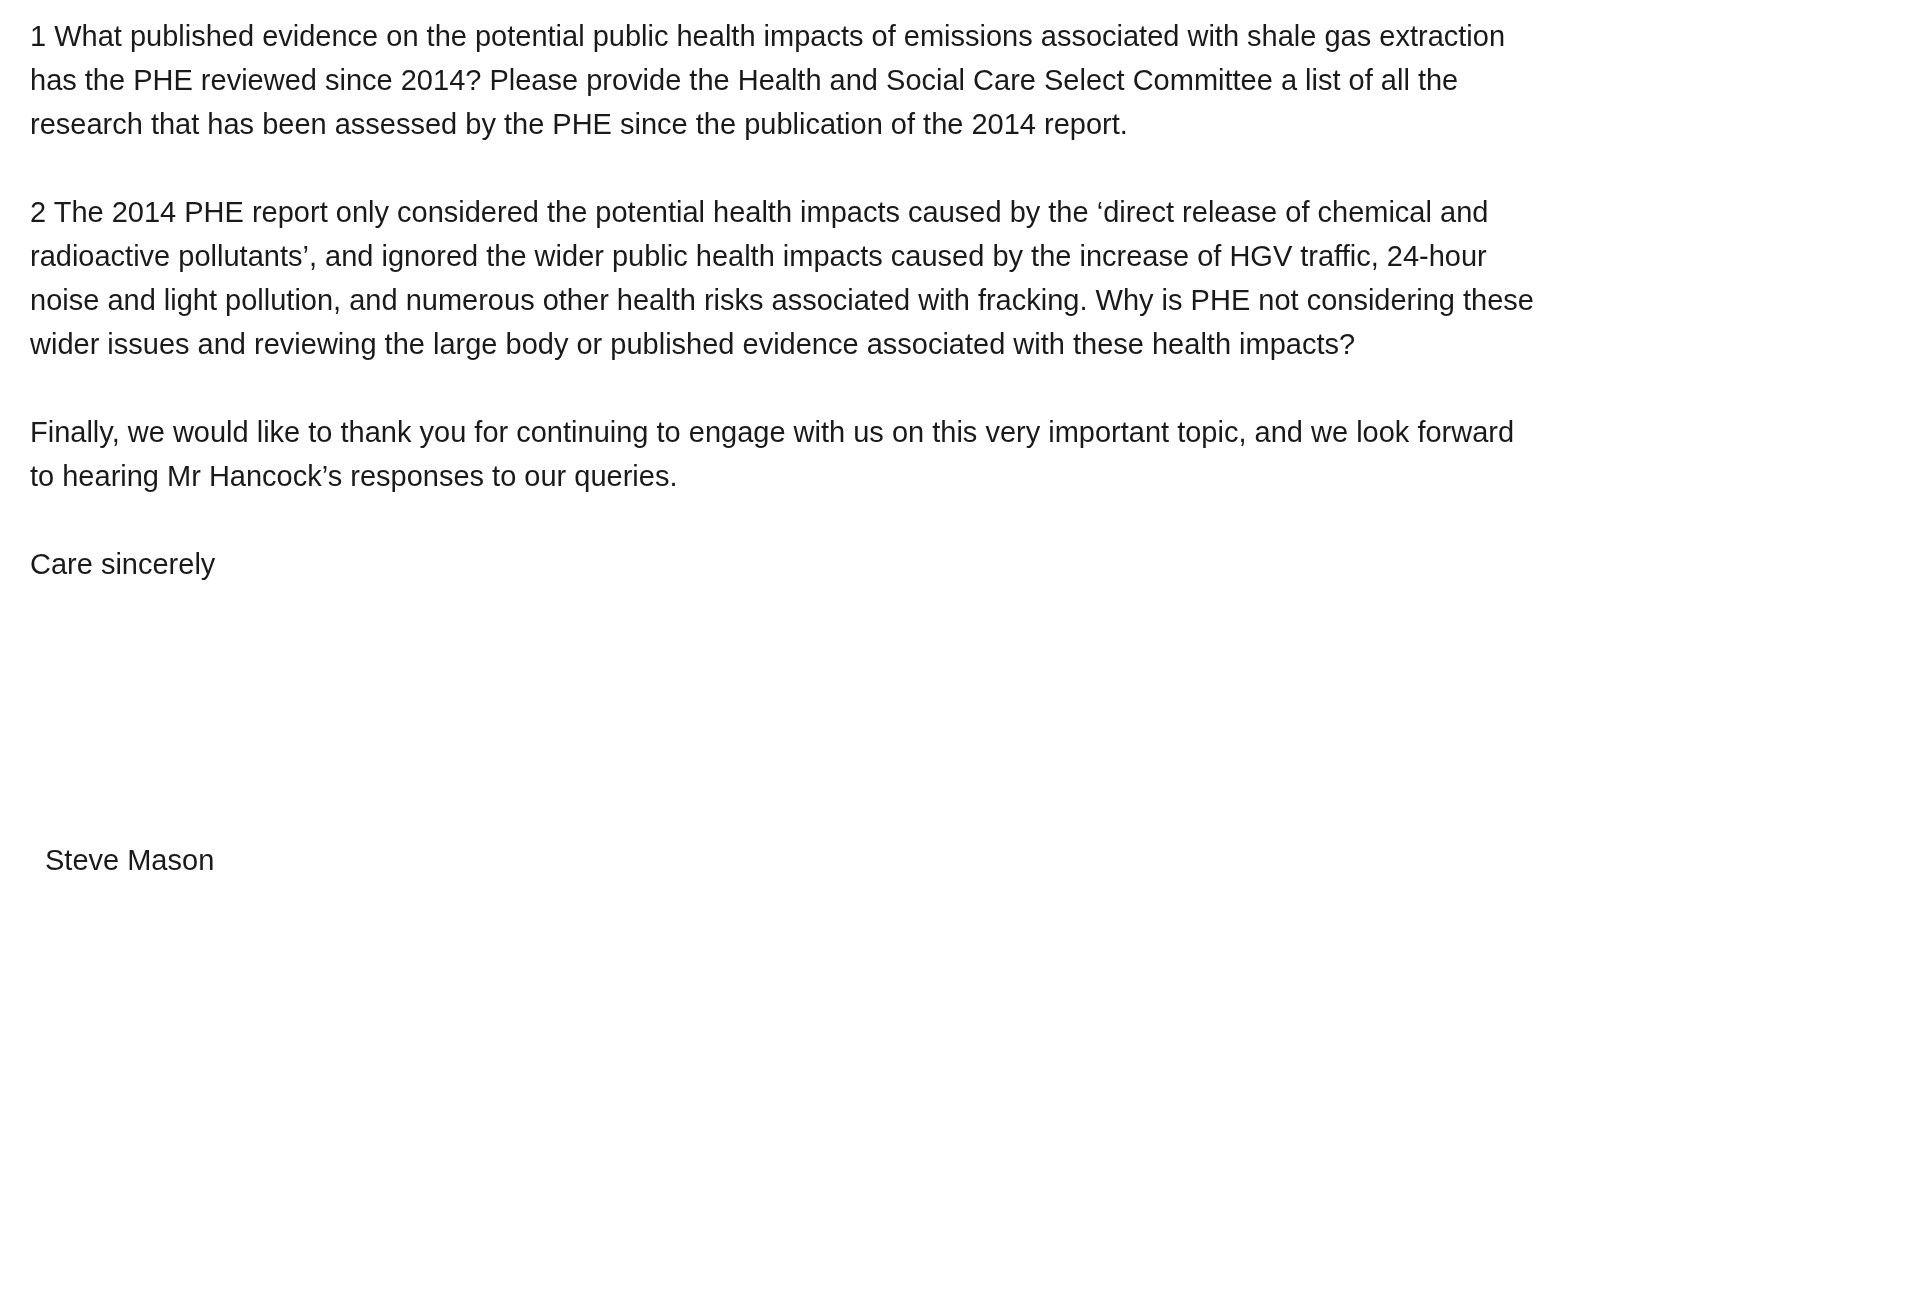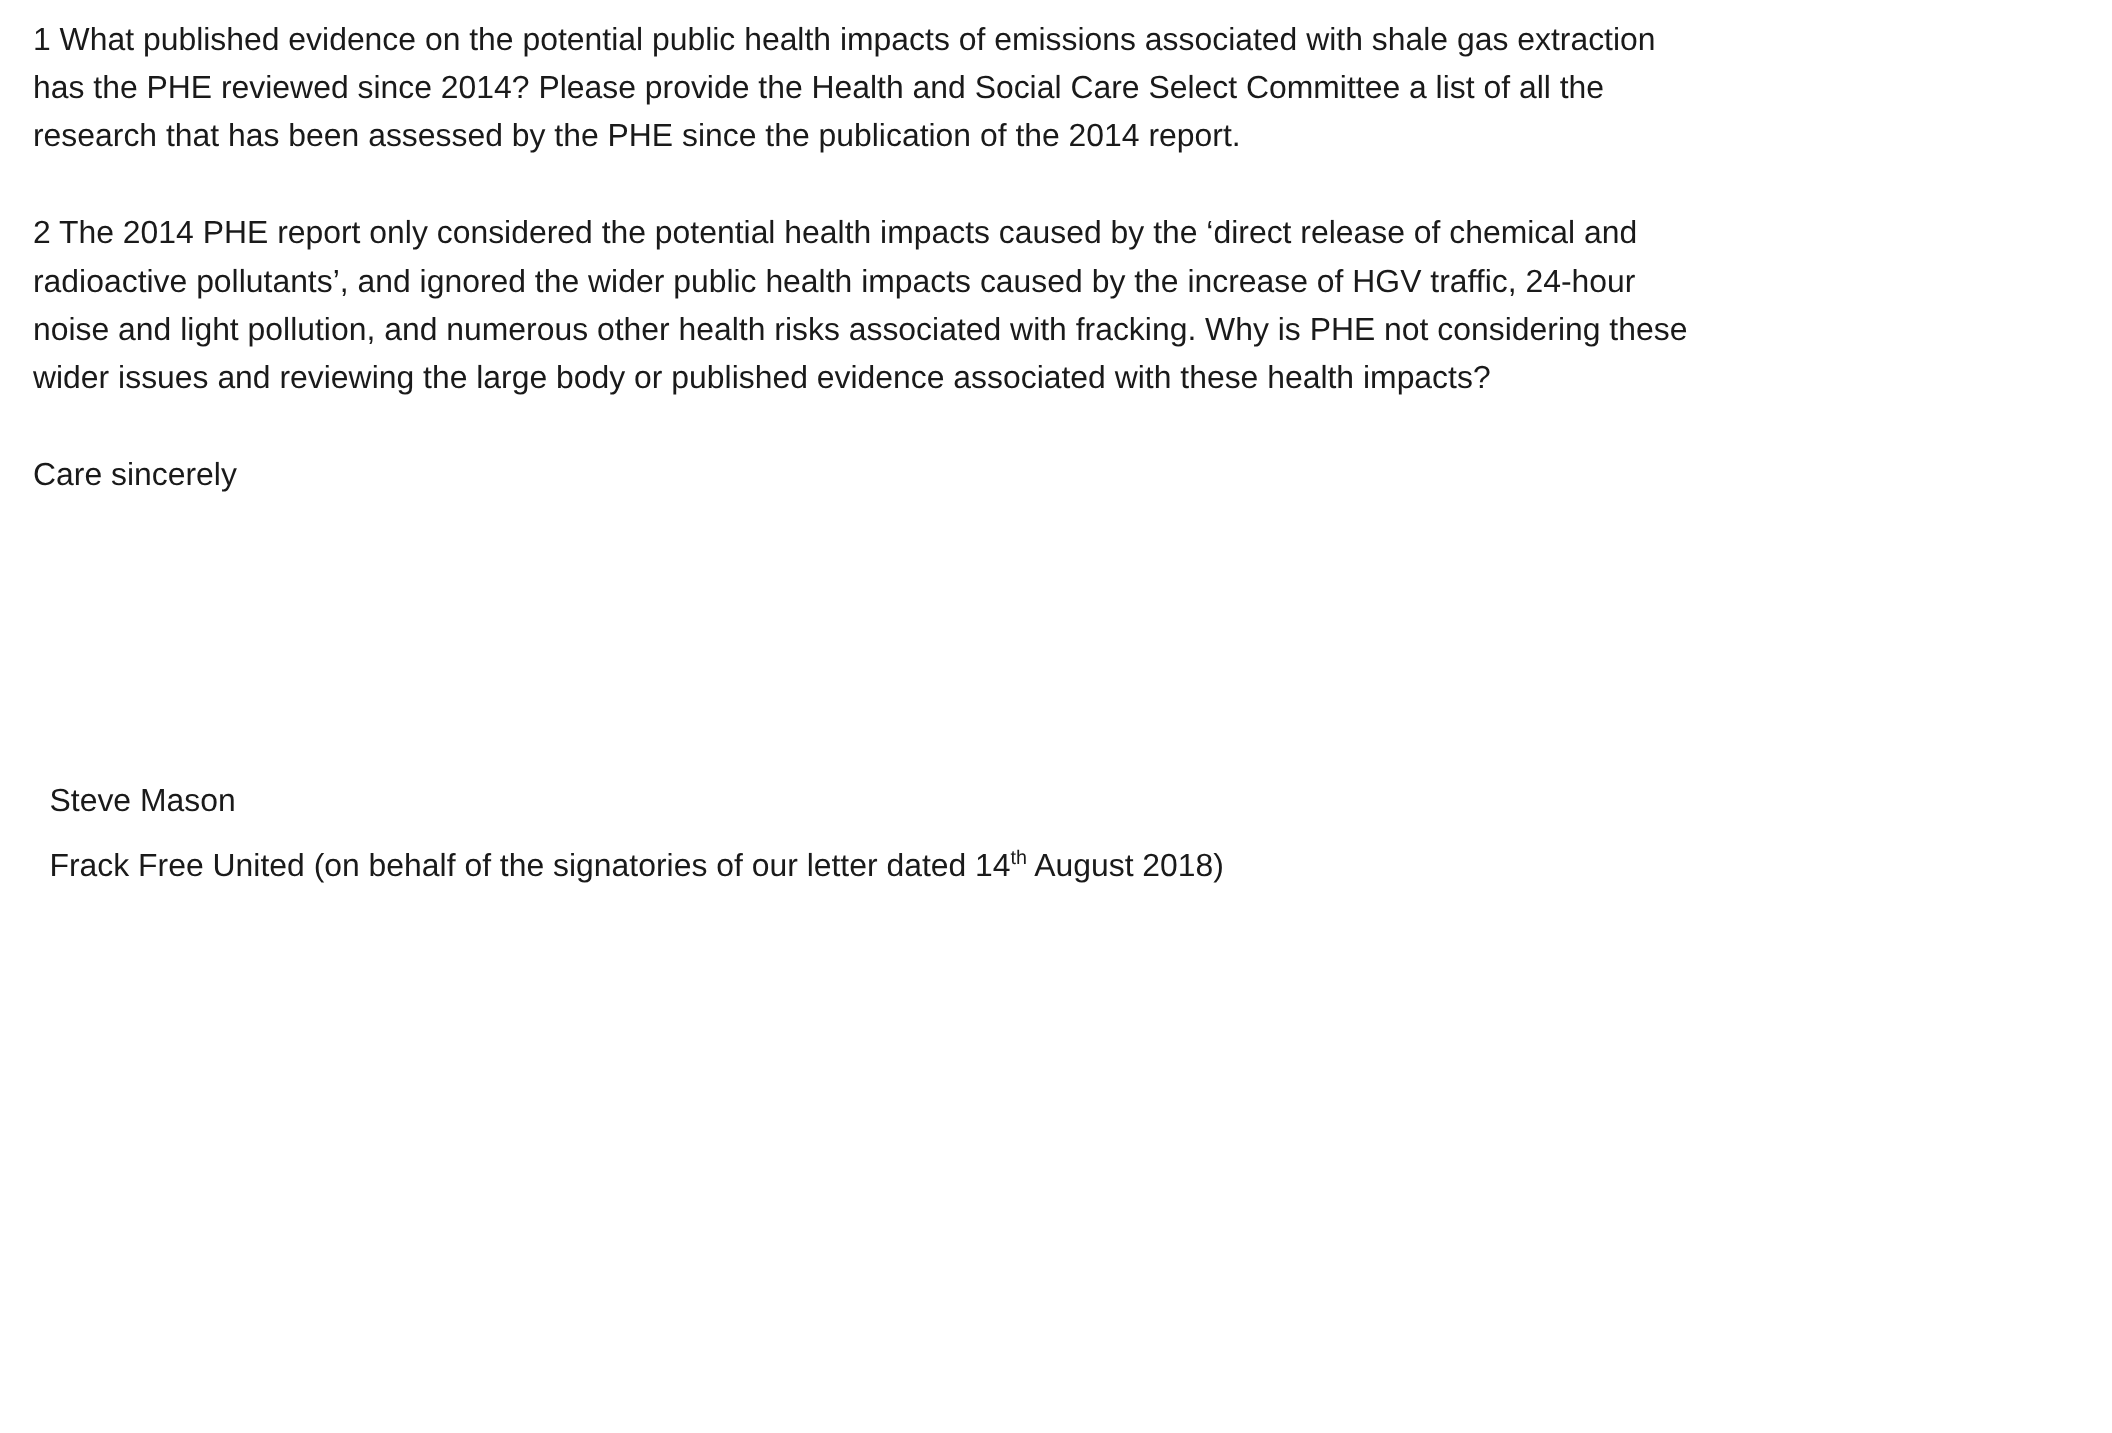--- a/index.html
+++ b/index.html
@@ -46,22 +46,22 @@
 </head>
 <body>
 
 <div class="page">
   <div class="doc">
 
     <p>1 What published evidence on the potential public health impacts of emissions associated with shale gas extraction has the PHE reviewed since 2014? Please provide the Health and Social Care Select Committee a list of all the research that has been assessed by the PHE since the publication of the 2014 report.</p>
 
     <p>2 The 2014 PHE report only considered the potential health impacts caused by the ‘direct release of chemical and radioactive pollutants’, and ignored the wider public health impacts caused by the increase of HGV traffic, 24-hour noise and light pollution, and numerous other health risks associated with fracking. Why is PHE not considering these wider issues and reviewing the large body or published evidence associated with these health impacts?</p>
 
+    <p>Finally, we would like to thank you for continuing to engage with us on this very important topic, and we look forward to hearing Mr Hancock’s responses to our queries.</p>
 
     <p class="closing">Care sincerely</p>
 
     <div class="signature-block">
       <p>Steve Mason</p>
-      <p><span>Frack Free United (on behalf of the signatories of our letter dated 14</span><sup class="ordinal">th</sup><span> August 2018)</span></p>
     </div>
 
   </div>
 </div>
 
 </body></html>

